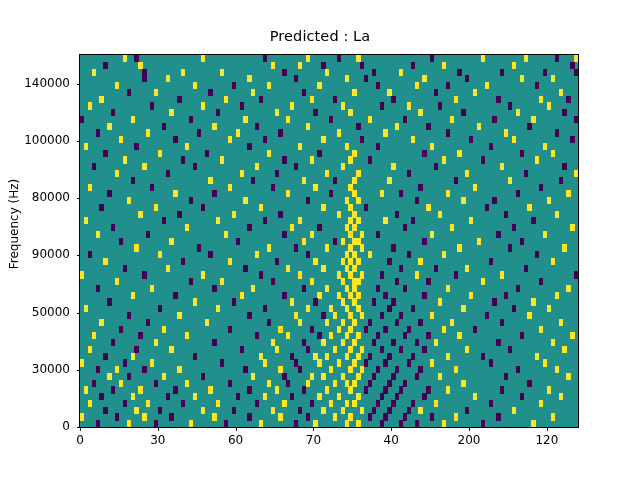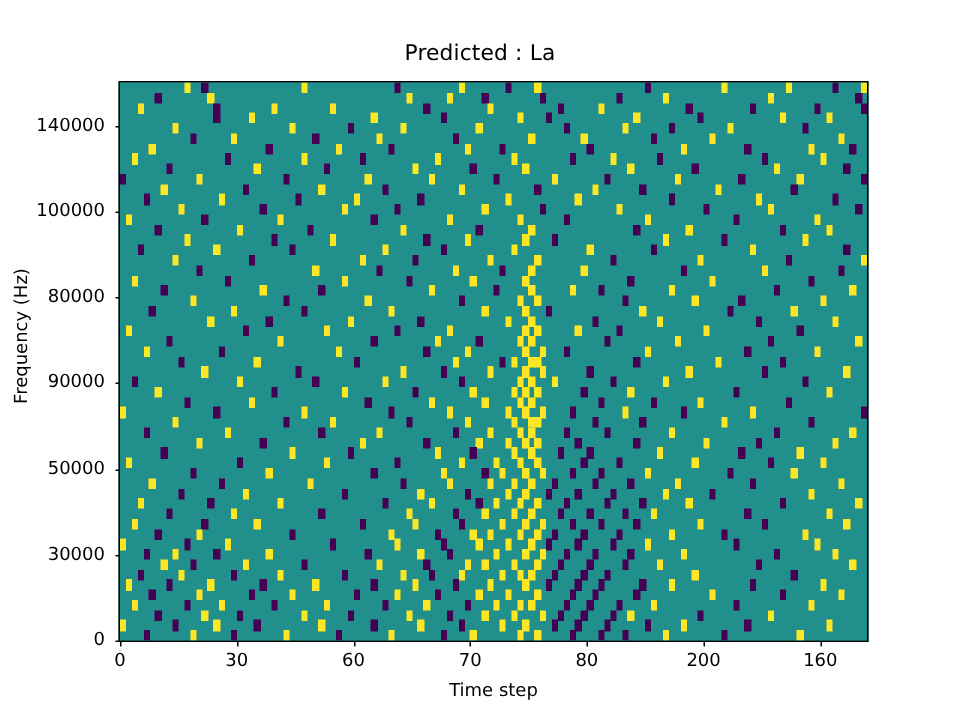--- a/index.html
+++ b/index.html
@@ -811,21 +811,20 @@
   <div id="x-ticks">
       <div class="xtick-line" style="left:80.00px;"></div>
       <div class="xtick-label" style="left:80.00px;">0</div>
       <div class="xtick-line" style="left:157.81px;"></div>
       <div class="xtick-label" style="left:157.81px;">30</div>
       <div class="xtick-line" style="left:235.63px;"></div>
       <div class="xtick-label" style="left:235.63px;">60</div>
       <div class="xtick-line" style="left:313.44px;"></div>
       <div class="xtick-label" style="left:313.44px;">70</div>
       <div class="xtick-line" style="left:391.25px;"></div>
-      <div class="xtick-label" style="left:391.25px;">80</div>
+      <div class="xtick-label" style="left:391.25px;">40</div>
       <div class="xtick-line" style="left:469.06px;"></div>
       <div class="xtick-label" style="left:469.06px;">200</div>
       <div class="xtick-line" style="left:546.88px;"></div>
-      <div class="xtick-label" style="left:546.88px;">160</div>
+      <div class="xtick-label" style="left:546.88px;">120</div>
     </div>
-  <div id="xlabel">Time step</div>
 
 </div>
 
 </body></html>

